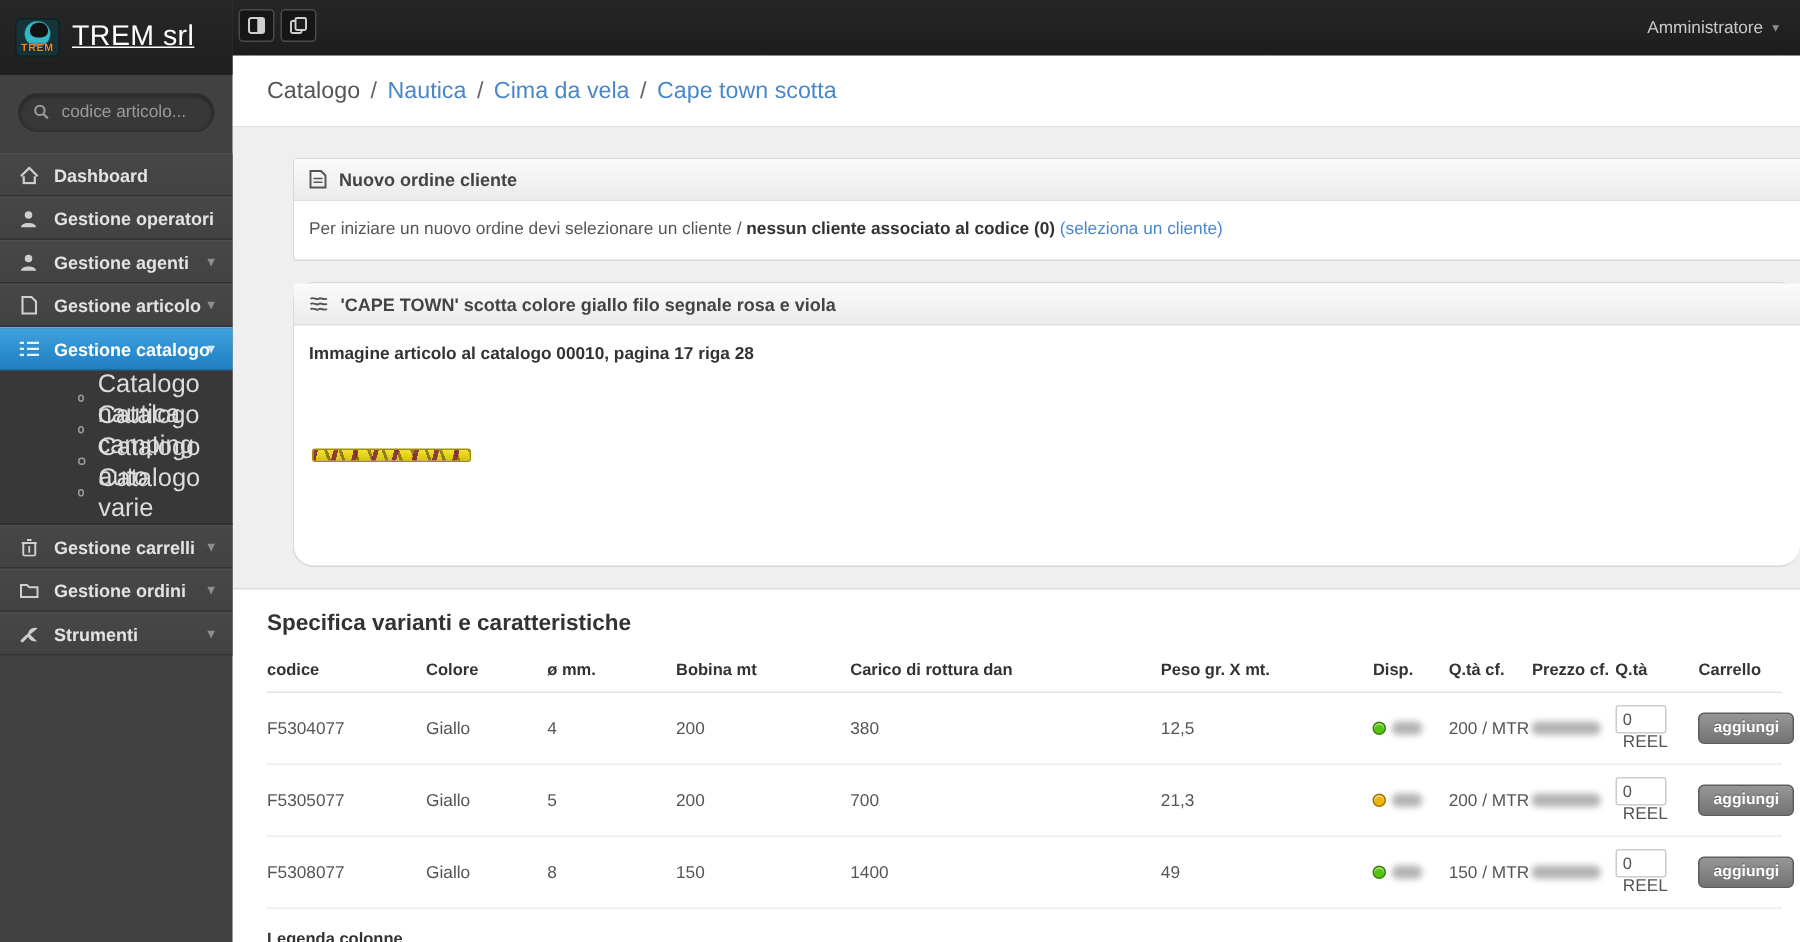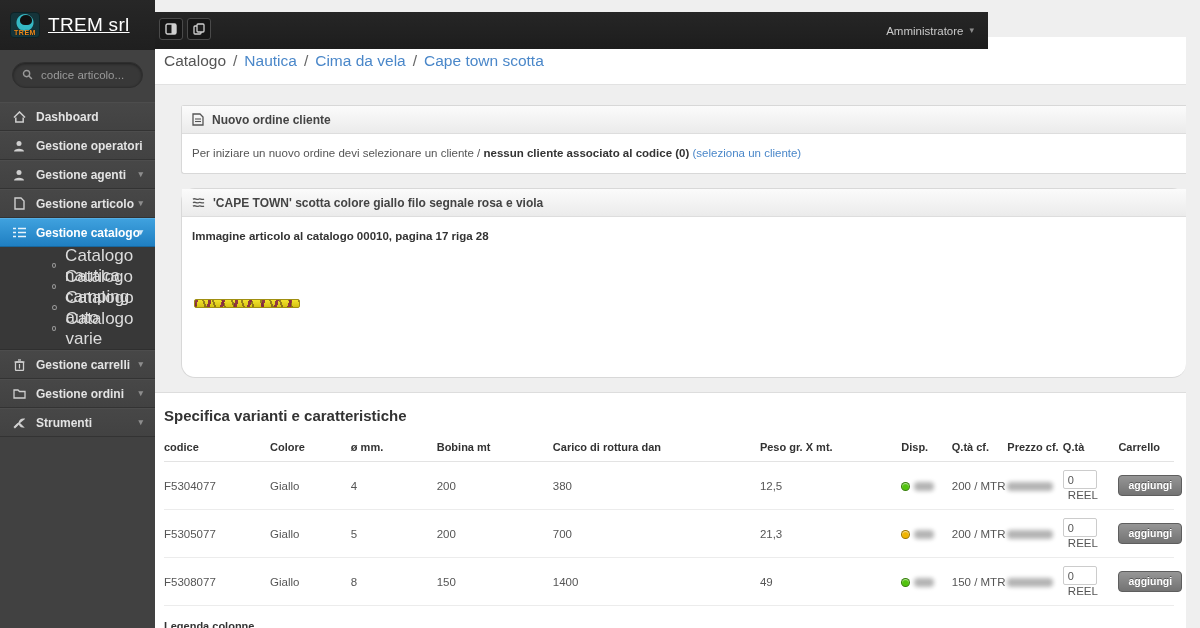--- a/index.html
+++ b/index.html
@@ -1,20 +1,20 @@
 <!DOCTYPE html>
 <html><head>
 <meta charset="utf-8">
 <style>
   * { margin:0; padding:0; box-sizing:border-box; }
   html,body { width:1200px; height:628px; overflow:hidden;
     font-family:"Liberation Sans", sans-serif; background:#efefef; }
 
   
-  .topbar { position:absolute; left:0; top:12px; width:988px; height:37px;
+  .topbar { position:absolute; left:0; top:0; width:1200px; height:37px;
     background:linear-gradient(#262626,#1d1d1d); z-index:5; }
   .topbar-btns { position:absolute; left:159px; top:6px; display:flex; gap:4px; }
   .tb-btn { width:24px; height:22px; background:#161616; border:1px solid #4a4a4a;
     border-radius:3px; display:flex; align-items:center; justify-content:center; cursor:pointer; }
   .tb-btn svg { display:block; }
   .user-menu { position:absolute; right:14px; top:0; height:37px; display:flex;
     align-items:center; gap:6px; color:#c9c9c9; font-size:11.5px; cursor:pointer; }
   .caret { font-size:9px; color:#8d8d8d; line-height:1; }
 
   
@@ -49,21 +49,21 @@
   .side-item.active { background:linear-gradient(#3fa1de,#1f7fc2);
     border-top:1px solid #54aee4; border-bottom:1px solid #18679e; color:#fff; }
   .side-item.active .caret { color:#cfe7f8; }
 
   .submenu { background:#383838; border-bottom:1px solid #2f2f2f; padding:8px 0 10px; }
   .sub-item { height:21px; display:flex; align-items:center; padding-left:52px; gap:9px;
     color:#dcdcdc; font-size:17px; font-weight:normal; cursor:pointer; }
   .bullet { width:5px; height:5px; border:1px solid #9c9c9c; border-radius:50%; }
 
   
-  .main { position:absolute; left:141px; top:37px; width:1045px; height:591px; }
+  .main { position:absolute; left:155px; top:37px; width:1045px; height:591px; }
   .breadcrumb { height:48px; background:#fff; border-bottom:1px solid #e2e2e2;
     display:flex; align-items:center; padding-left:23px; font-size:15.5px; color:#555;
     gap:7px; }
   .breadcrumb a { color:#4a87c9; text-decoration:none; cursor:pointer; }
   .bc-sep { color:#666; }
 
   .content { background:#efefef; padding:20px 0 14px 40px; }
   .panel { background:#fff; border:1px solid #d8d8d8; border-right:none; border-radius:3px 0 0 3px;
     margin-bottom:14px; }
   .panel-head { height:28px; background:linear-gradient(#fbfbfb,#ebebeb);

